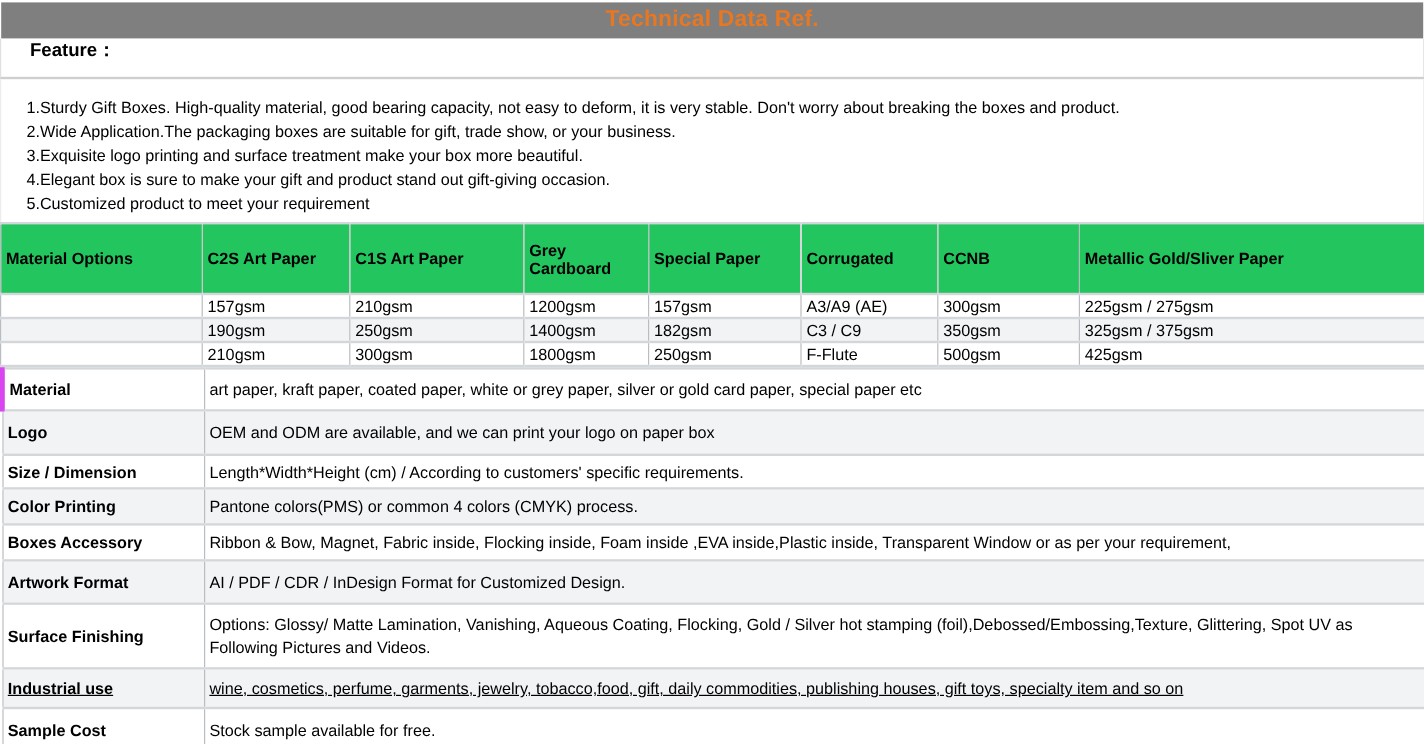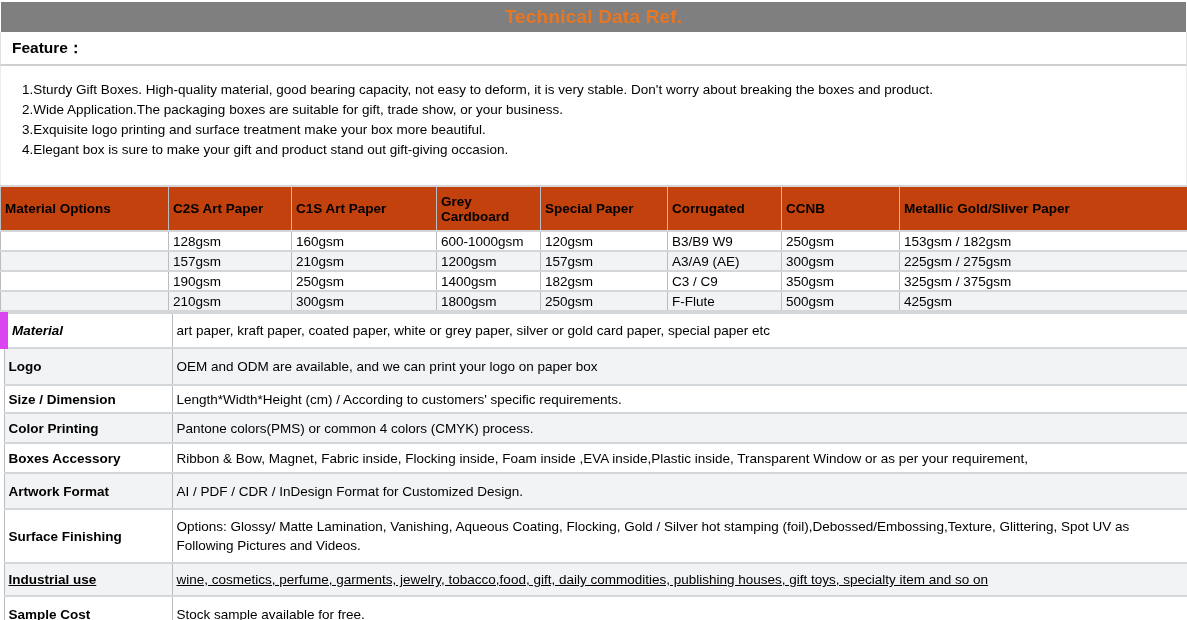--- a/index.html
+++ b/index.html
@@ -16,77 +16,78 @@
     display:flex; align-items:center; justify-content:center;
   }
   .titlebar .title {
     color:#e87722; font-weight:bold; font-size:19px; letter-spacing:0.2px;
   }
 
   
   .feature-bar {
     height:32px; border-bottom:2px solid #cfcfcf;
     border-left:1px solid #e0e0e0; border-right:1px solid #e0e0e0;
-    display:flex; align-items:center; padding-left:11px;
+    display:flex; padding-left:24px;
     font-weight:bold; font-size:15.5px;
   }
 
   
   .features {
     border-left:1px solid #ececec; border-right:1px solid #ececec;
     padding:14px 6px 0 21px; height:105px; font-size:13.5px;
   }
   .features .feature-item { line-height:20px; white-space:nowrap; }
 
   
   table { border-collapse:collapse; width:1187px; table-layout:fixed; font-size:13.5px; }
   th, td {
     border-left:1px solid #b9bdc1; border-right:1px solid #b9bdc1;
     border-top:2px solid #d4d7da; border-bottom:2px solid #d4d7da;
     padding:1px 4px; vertical-align:middle; overflow:hidden;
   }
   th { text-align:left; font-weight:bold; }
 
-  .materials thead tr { height:45px; background:#c2410c; }
+  .materials thead tr { height:59px; background:#22c55e; }
   .materials tbody tr { height:20px; background:#ffffff; }
   .materials tbody tr:nth-child(even) { background:#f2f3f5; }
 
   .details tr { background:#ffffff; }
   .details tr:nth-child(even) { background:#f2f3f5; }
   .details td:first-child { font-weight:bold; }
   .details tr:nth-child(1) { height:35px; }
   .details tr:nth-child(2) { height:37px; }
   .details tr:nth-child(3) { height:28px; }
   .details tr:nth-child(4) { height:30px; }
   .details tr:nth-child(5) { height:30px;border-radius:13px; }
   .details tr:nth-child(6) { height:36px;margin-left:12px; }
   .details tr:nth-child(7) { height:54px; }
   .details tr:nth-child(8) { height:33px;text-decoration:underline; }
   .details tr:nth-child(9) { height:36px;border-radius:10px; }
-  .details tr:nth-child(1) td:first-child { border-left:8px solid #d946ef;font-style:italic; }
+  .details tr:nth-child(1) td:first-child { border-left:4px solid #d946ef; }
   .details td.value { line-height:19px; }
 </style>
 </head>
 <body>
 
 <div class="page">
 
   <div class="titlebar">
     <span class="title">Technical Data Ref.</span>
   </div>
 
   <div class="feature-bar">
     <span>Feature：</span>
   </div>
 
   <div class="features">
       <div class="feature-item">1.Sturdy Gift Boxes. High-quality material, good bearing capacity, not easy to deform, it is very stable. Don't worry about breaking the boxes and product.</div>
       <div class="feature-item">2.Wide Application.The packaging boxes are suitable for gift, trade show, or your business.</div>
       <div class="feature-item">3.Exquisite logo printing and surface treatment make your box more beautiful.</div>
       <div class="feature-item">4.Elegant box is sure to make your gift and product stand out gift-giving occasion.</div>
+      <div class="feature-item">5.Customized product to meet your requirement</div>
     </div>
 
   <table class="materials">
     <colgroup>
       <col style="width:168px">
         <col style="width:123px">
         <col style="width:145px">
         <col style="width:104px">
       <col style="width:127px">
         <col style="width:114px">
@@ -99,30 +100,20 @@
           <th>C2S Art Paper</th>
           <th>C1S Art Paper</th>
           <th>Grey Cardboard</th>
           <th>Special Paper</th>
           <th>Corrugated</th>
           <th>CCNB</th>
           <th>Metallic Gold/Sliver Paper</th>
         </tr>
     </thead>
     <tbody>
-        <tr>
-          <td></td>
-          <td>128gsm</td>
-          <td>160gsm</td>
-          <td>600-1000gsm</td>
-          <td>120gsm</td>
-          <td>B3/B9 W9</td>
-          <td>250gsm</td>
-          <td>153gsm / 182gsm</td>
-        </tr>
         <tr>
           <td></td>
           <td>157gsm</td>
           <td>210gsm</td>
           <td>1200gsm</td>
           <td>157gsm</td>
           <td>A3/A9 (AE)</td>
           <td>300gsm</td>
           <td>225gsm / 275gsm</td>
         </tr>

